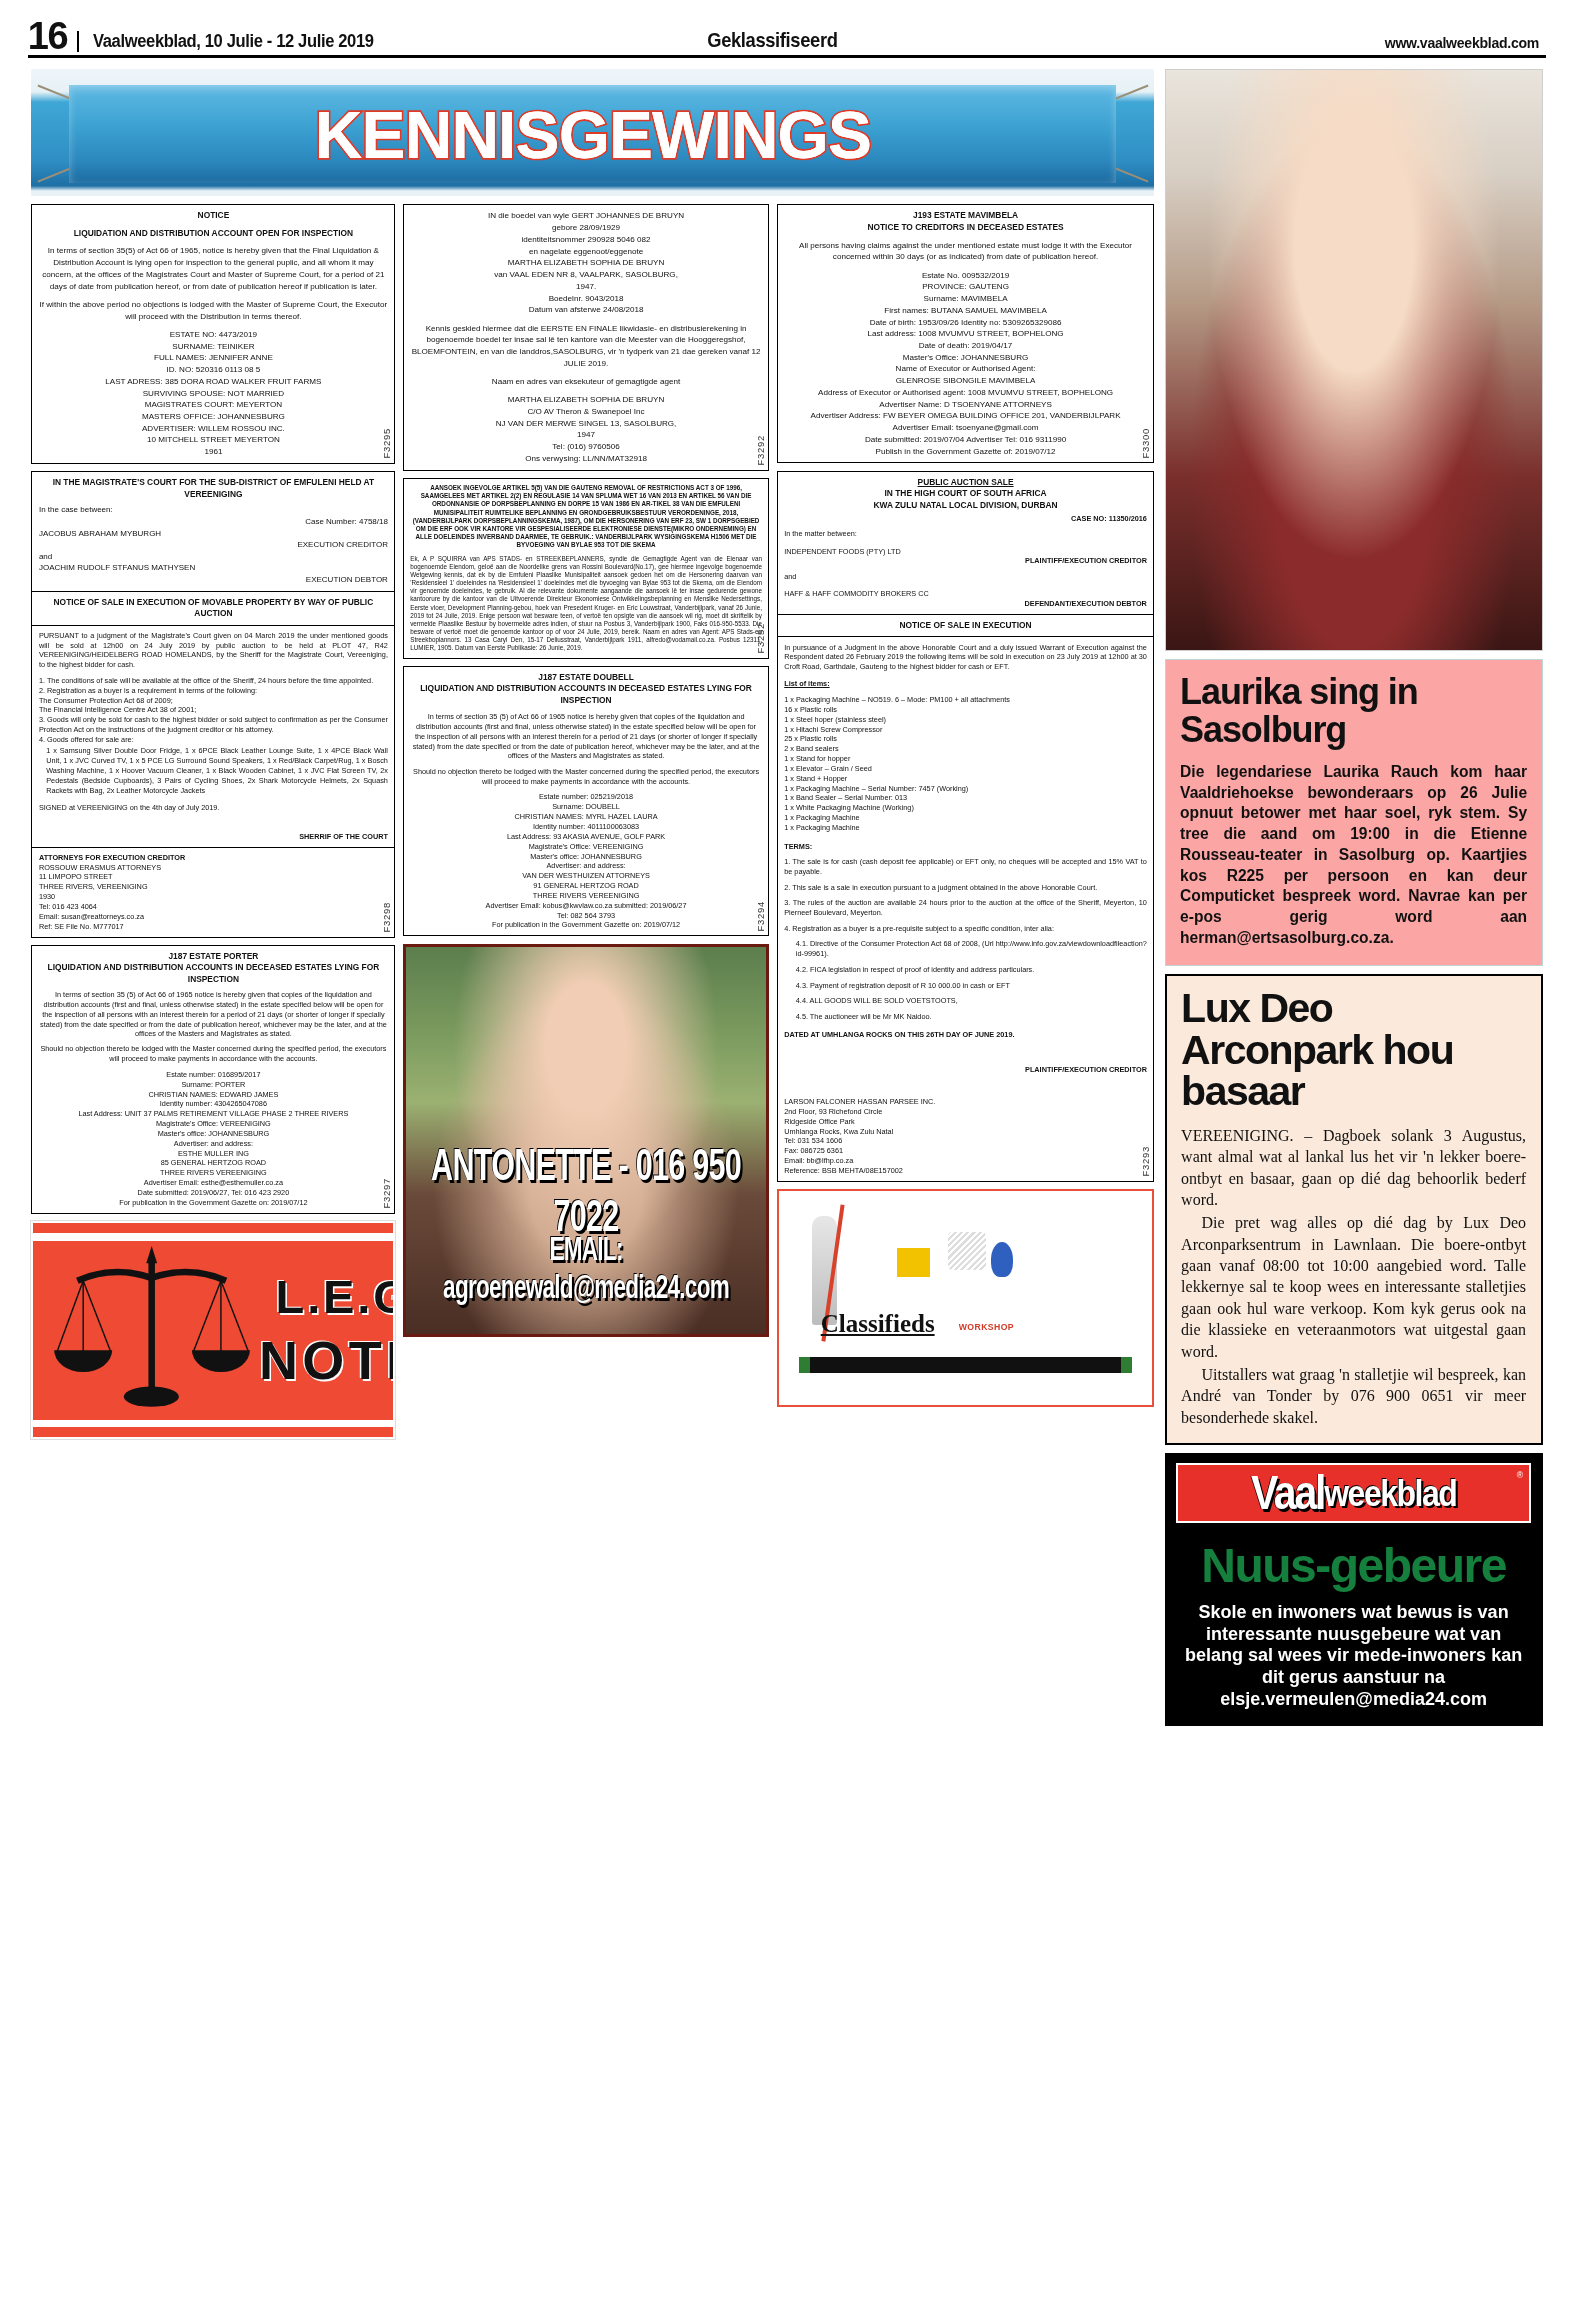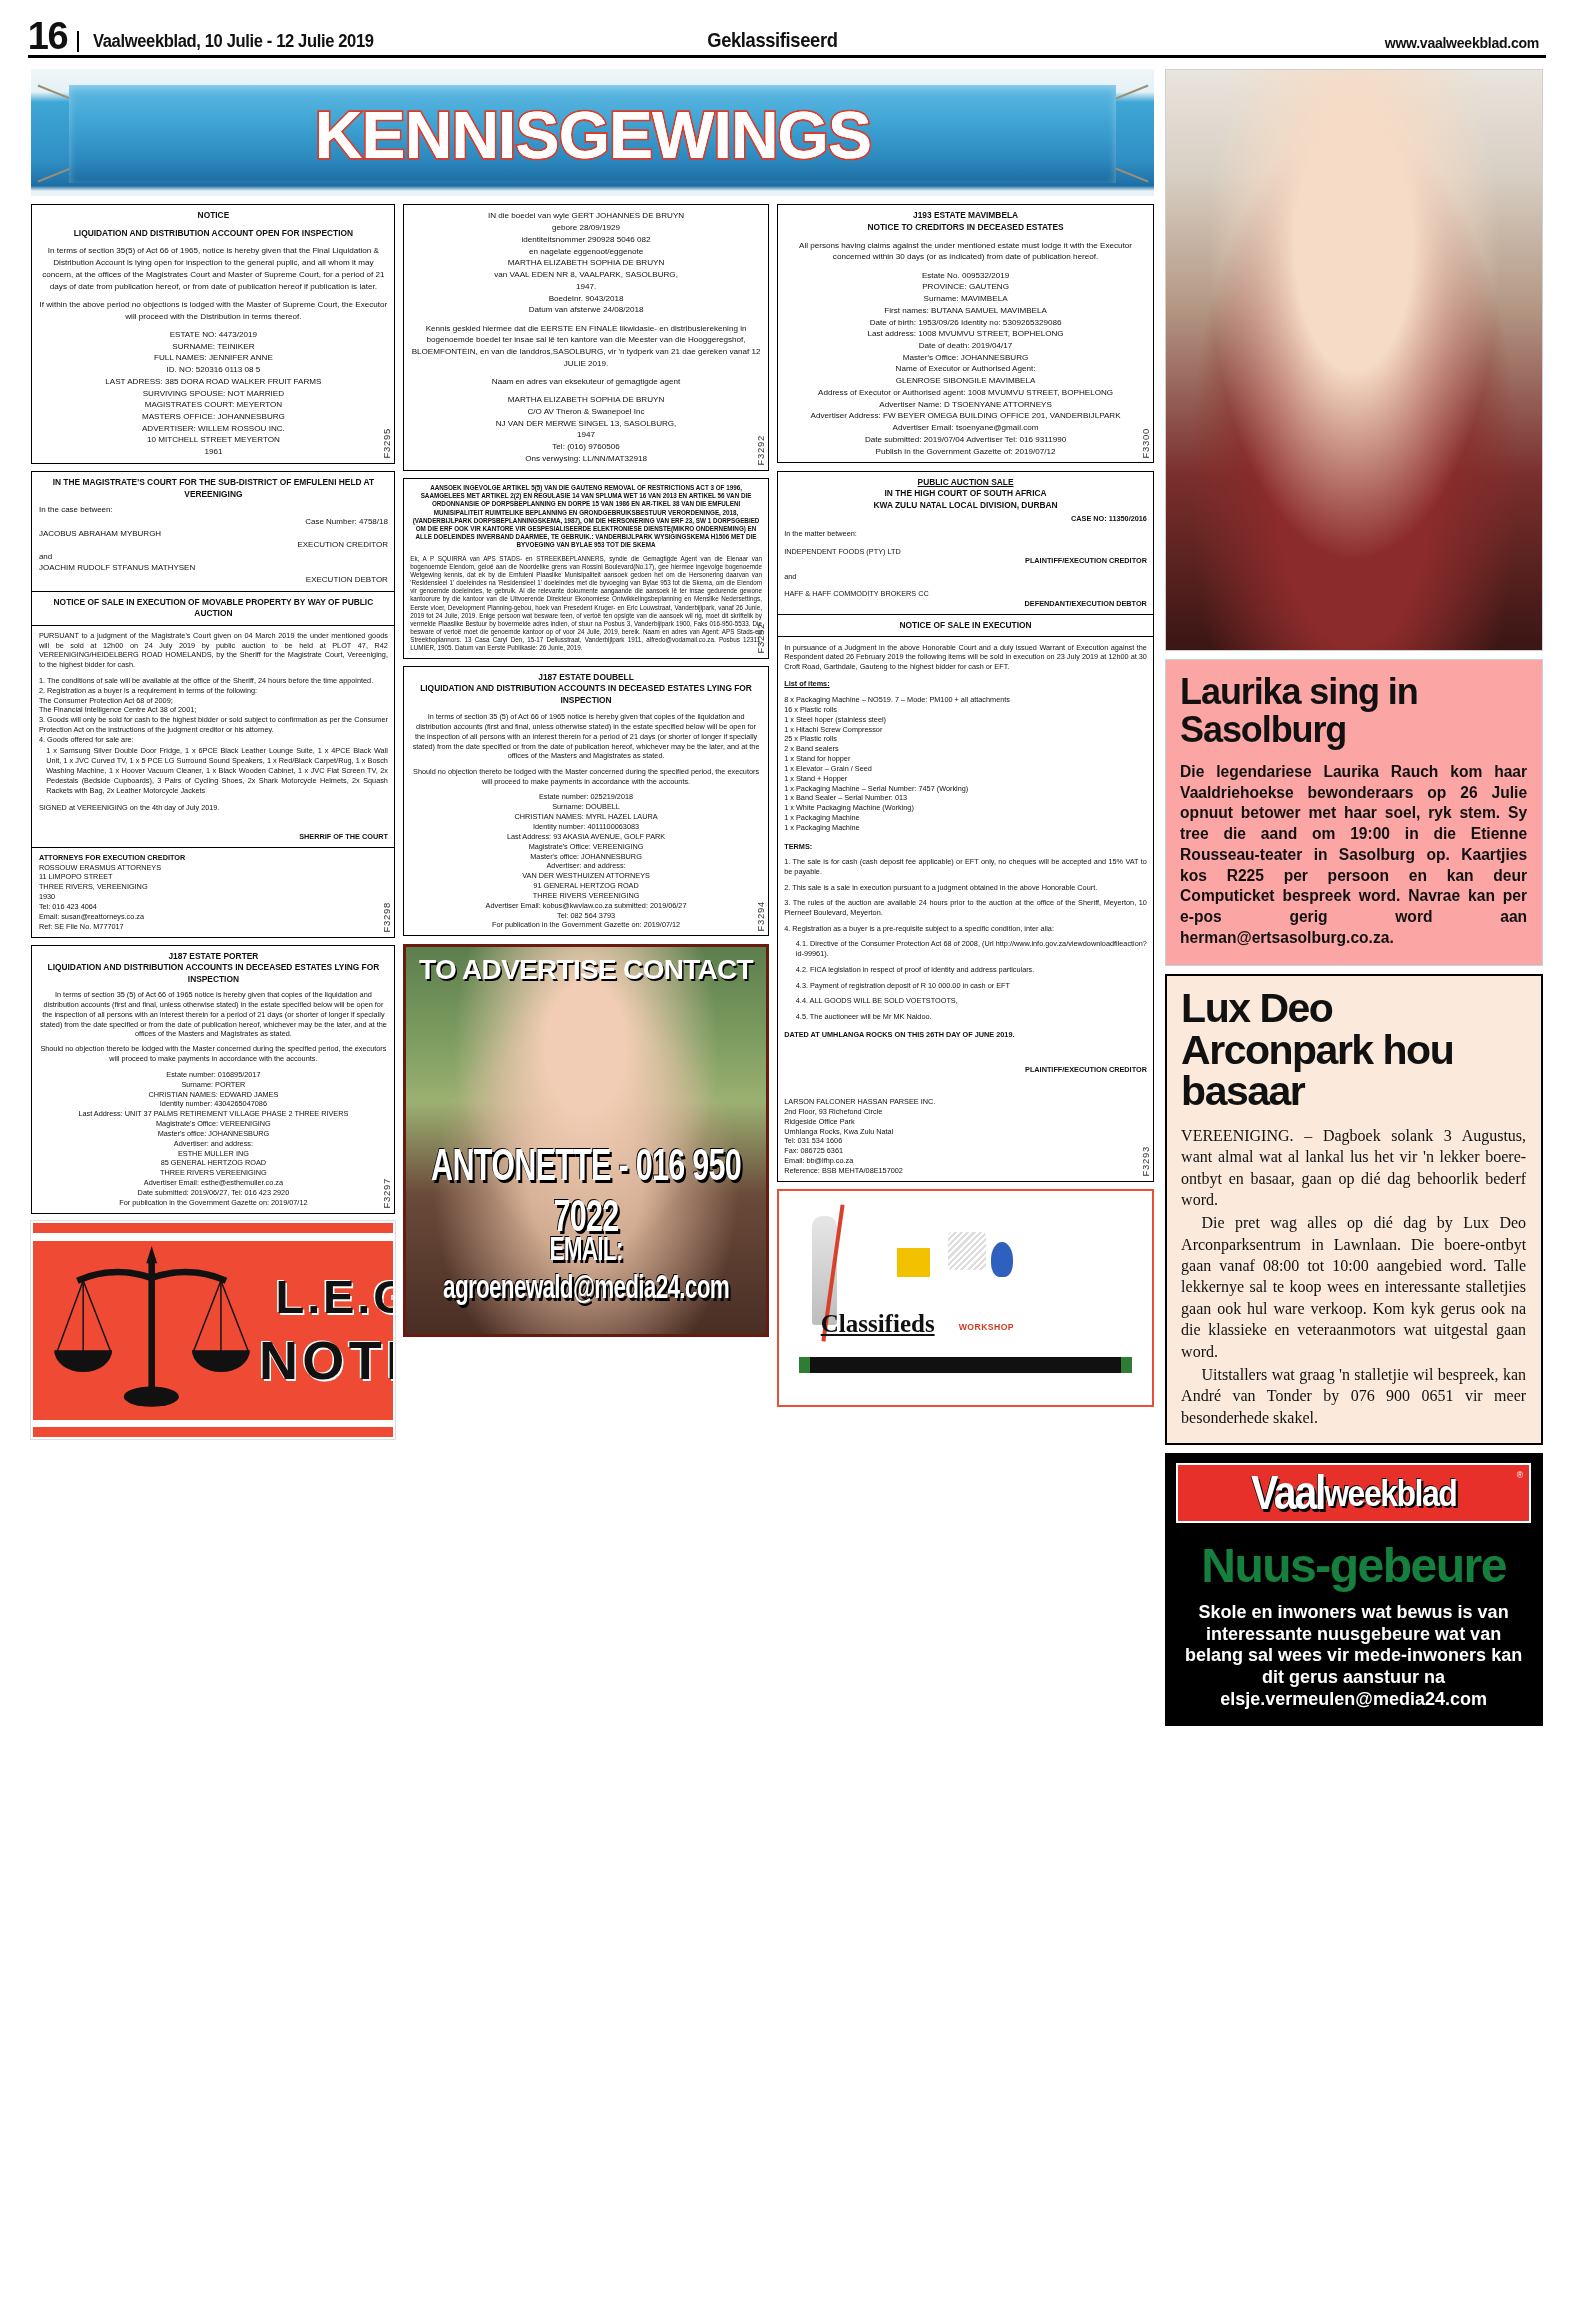--- a/index.html
+++ b/index.html
@@ -335,21 +335,20 @@
                 <div>THREE RIVERS VEREENIGING</div>
                 <div>Advertiser Email: kobus@kwvlaw.co.za submitted: 2019/06/27</div>
                 <div>Tel: 082 564 3793</div>
                 <div>For publication in the Government Gazette on: 2019/07/12</div>
               </div>
             <div class="ref">F3294</div>
           </div>
 
           <div class="advert">
             <div class="photo"></div>
-            <div class="hdr">TO ADVERTISE CONTACT</div>
             <div class="line1">ANTONETTE - 016 950 7022</div>
             <div class="line2">EMAIL: agroenewald@media24.com</div>
           </div>
         </div>
 
         <div class="ncol c3">
 
           <div class="nbox">
             <div class="n-title">J193 ESTATE MAVIMBELA</div>
             <div class="n-title">NOTICE TO CREDITORS IN DECEASED ESTATES</div>
@@ -385,21 +384,21 @@
             <div class="n-small bold right-al">PLAINTIFF/EXECUTION CREDITOR</div>
             <div class="n-small" style="margin-top:5.8px;">and</div>
             <div class="n-small" style="margin-top:7.3px;">HAFF &amp; HAFF COMMODITY BROKERS CC</div>
             <div class="n-small bold right-al">DEFENDANT/EXECUTION DEBTOR</div>
             <div class="hr-sep"></div>
             <div class="n-title">NOTICE OF SALE IN EXECUTION</div>
             <div class="hr-sep"></div>
             <div class="n-small" style="margin-top:2.9px;">In pursuance of a Judgment in the above Honorable Court and a duly issued Warrant of Execution against the Respondent dated 26 February 2019 the following items will be sold in execution on 23 July 2019 at 12h00 at 30 Croft Road, Garthdale, Gauteng to the highest bidder for cash or EFT.</div>
             <div class="n-small bold ul" style="margin-top:7.3px;">List of items:</div>
             <div class="n-small" style="margin-top:5.8px;">
-                <div>8 x Packaging Machine – NO519. 7 – Mode: PM100 + all attachments</div>
+                <div>1 x Packaging Machine – NO519. 6 – Mode: PM100 + all attachments</div>
                 <div>16 x Plastic rolls</div>
                 <div>1 x Steel hoper (stainless steel)</div>
                 <div>1 x Hitachi Screw Compressor</div>
                 <div>25 x Plastic rolls</div>
                 <div>2 x Band sealers</div>
                 <div>1 x Stand for hopper</div>
                 <div>1 x Elevator – Grain / Seed</div>
                 <div>1 x Stand + Hopper</div>
                 <div>1 x Packaging Machine – Serial Number: 7457 (Working)</div>
                 <div>1 x Band Sealer – Serial Number: 013</div>

